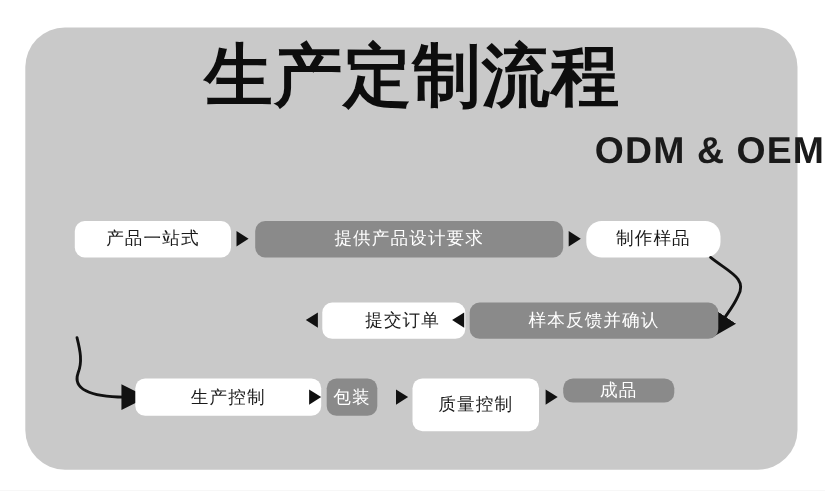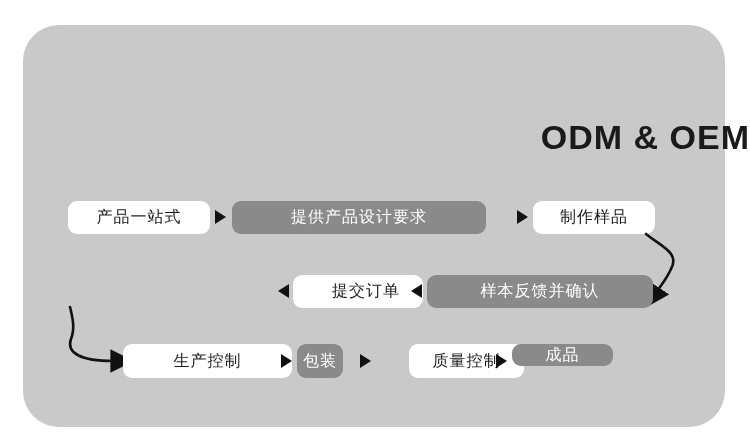--- a/index.html
+++ b/index.html
@@ -31,27 +31,28 @@
   .tri-r{border-top:7px solid transparent;border-bottom:7px solid transparent;border-left:11px solid #111111;}
   .tri-l{border-top:7px solid transparent;border-bottom:7px solid transparent;border-right:11px solid #111111;}
   .curve{position:absolute;overflow:visible;}
 </style>
 </head>
 <body>
 
 <div class="stage">
   <div class="panel"></div>
 
+  <div class="title">生产定制流程</div>
   <div class="subtitle">ODM &amp; OEM</div>
 
   <div class="box light" style="left:68px;top:201px;width:142px;height:33px;">产品一站式</div>
   <span class="tri tri-r" style="left:215px;top:210px;"></span>
-  <div class="box dark" style="left:232px;top:201px;width:254px;height:33px;">提供产品设计要求</div>
+  <div class="box dark" style="left:232px;top:201px;width:280px;height:33px;">提供产品设计要求</div>
   <span class="tri tri-r" style="left:517px;top:210px;"></span>
-  <div class="box light" style="left:533px;top:201px;width:122px;height:33px;">制作样品</div>
+  <div class="box light" style="left:533px;top:201px;width:122px;height:33px;border-radius:14px;">制作样品</div>
 
   <svg class="curve" style="left:628px;top:231px;" width="75" height="75" viewBox="0 0 75 75">
     <defs>
       <marker id="ah1" markerWidth="9" markerHeight="9" refX="1" refY="4.5" orient="auto">
         <path d="M0,0 L9,4.5 L0,9 Z" fill="#111111"></path>
       </marker>
     </defs>
     <path d="M18,3 C34,16 52,22 43,38 C39,47 34,53 30,59" fill="none" stroke="#111111" stroke-width="2.6" stroke-linecap="round" marker-end="url(#ah1)"></path>
   </svg>
 
@@ -66,16 +67,16 @@
         <path d="M0,0 L9,4.5 L0,9 Z" fill="#111111"></path>
       </marker>
     </defs>
     <path d="M17,7 C20,19 22,29 18,39 C13,53 28,61 60,61" fill="none" stroke="#111111" stroke-width="2.6" stroke-linecap="round" marker-end="url(#ah2)"></path>
   </svg>
 
   <div class="box light" style="left:123px;top:344px;width:169px;height:34px;">生产控制</div>
   <span class="tri tri-r" style="left:281px;top:354px;"></span>
   <div class="box dark" style="left:297px;top:344px;width:46px;height:34px;">包装</div>
   <span class="tri tri-r" style="left:360px;top:354px;"></span>
-  <div class="box light" style="left:375px;top:344px;width:115px;height:34px;margin-left:34px;">质量控制</div>
+  <div class="box light" style="left:375px;top:344px;width:115px;height:48px;">质量控制</div>
   <span class="tri tri-r" style="left:496px;top:354px;"></span>
   <div class="box dark" style="left:512px;top:344px;width:101px;height:22px;">成品</div>
 </div>
 
 </body></html>

